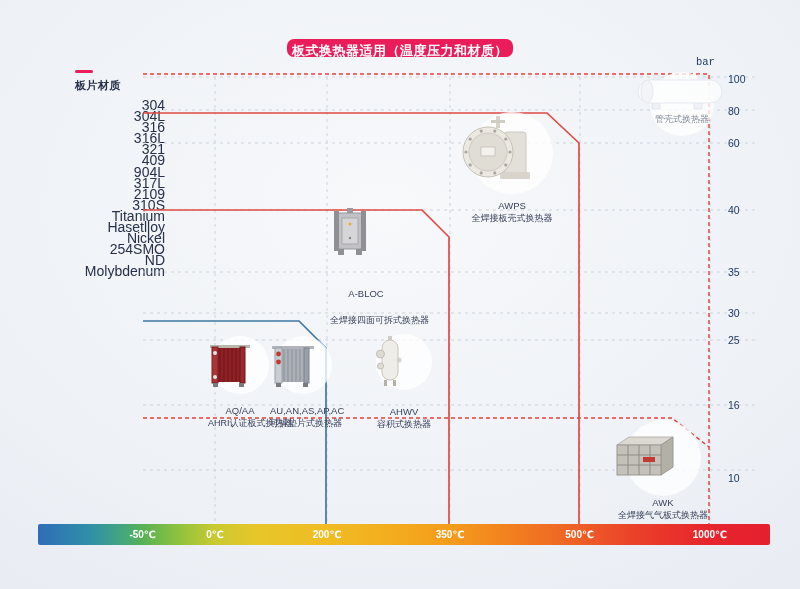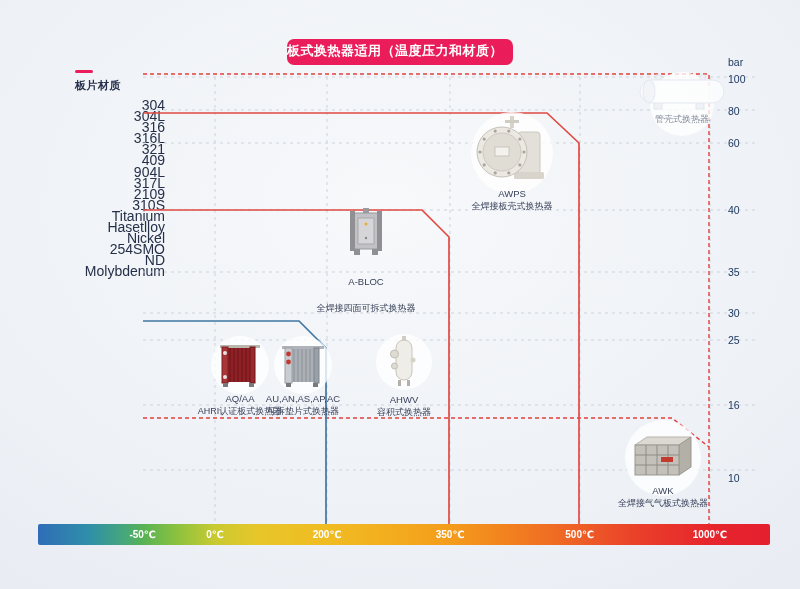--- a/index.html
+++ b/index.html
@@ -2,46 +2,46 @@
 <html><head>
 <meta charset="utf-8">
 <style>
   html,body{margin:0;padding:0;}
   body{font-family:"Liberation Sans","DejaVu Sans",sans-serif;}
   .stage{
     position:relative;width:800px;height:589px;overflow:hidden;
     background:radial-gradient(120% 120% at 48% 35%, #f7f9fb 0%, #eef1f6 45%, #e1e6ee 100%);
   }
   .title-banner{
-    position:absolute;left:287px;top:39px;width:226px;height:26px;
+    position:absolute;left:287px;top:39px;width:226px;height:18px;
     background:#ea1d5a;border-radius:7px;color:#fff;font-size:13px;font-weight:bold;
-    line-height:23px;letter-spacing:.5px;
+    text-align:center;line-height:23px;letter-spacing:.5px;
   }
   .materials{position:absolute;left:75px;top:70px;width:90px;color:#27314b;}
   .materials .accent{width:18px;height:3px;background:#ea1d5a;border-radius:2px;}
   .materials .hdr{font-size:11px;font-weight:600;margin-top:5px;letter-spacing:.5px;}
   .materials ul{list-style:none;margin:7px 0 0 0;padding:0;}
   .materials li{font-size:14px;line-height:11.1px;color:#252f47;text-align:right;}
   .chart-svg{position:absolute;left:0;top:0;}
   .ptick{position:absolute;left:728px;font-size:10.5px;color:#1f3a60;width:34px;}
-  .punit{position:absolute;left:728px;top:56px;font-size:10.5px;color:#1f3a60;}
+  .punit{position:absolute;left:696px;top:56px;font-size:10.5px;color:#1f3a60;font-family:Liberation Mono, monospace;}
   .temp-bar{
     position:absolute;left:38px;top:524px;width:732px;height:21px;border-radius:2px;
     background:linear-gradient(to right,
       #2f6db8 0%, #2f8fa8 7%, #47a878 12%, #57b254 14.3%, #8cc23f 19%,
       #c9ca31 24.2%, #e7c62a 30%, #f0bc22 39.5%, #f3ad1e 48%, #f49c1c 56.3%,
       #f2821f 64%, #ee5f26 74%, #ea3f2a 82%, #e6252d 91.8%, #e4202e 100%);
   }
   .temp-label{
     position:absolute;top:0;height:38px;line-height:21px;transform:translateX(-50%);
     color:#fff;font-size:10px;font-weight:bold;white-space:nowrap;
   }
-  .product{position:absolute;display:flex;flex-direction:column;align-items:center;}
+  .product{position:absolute;display:flex;flex-direction:column;}
   .halo{position:absolute;border-radius:50%;background:rgba(255,255,255,.78);}
-  .prod-code{position:relative;font-size:9.5px;color:#39425a;margin-top:6px;white-space:nowrap;text-align:center;}
+  .prod-code{position:relative;font-size:9.5px;color:#39425a;margin-top:18px;white-space:nowrap;text-align:center;}
   .prod-name{position:relative;font-size:9px;color:#39425a;margin-top:1px;white-space:nowrap;text-align:center;}
   .prod-name.muted{color:#848b9b;}
   svg.icon{position:relative;}
 </style>
 </head>
 <body>
 
 <div class="stage">
 
   <div class="title-banner">板式换热器适用（温度压力和材质）</div>

